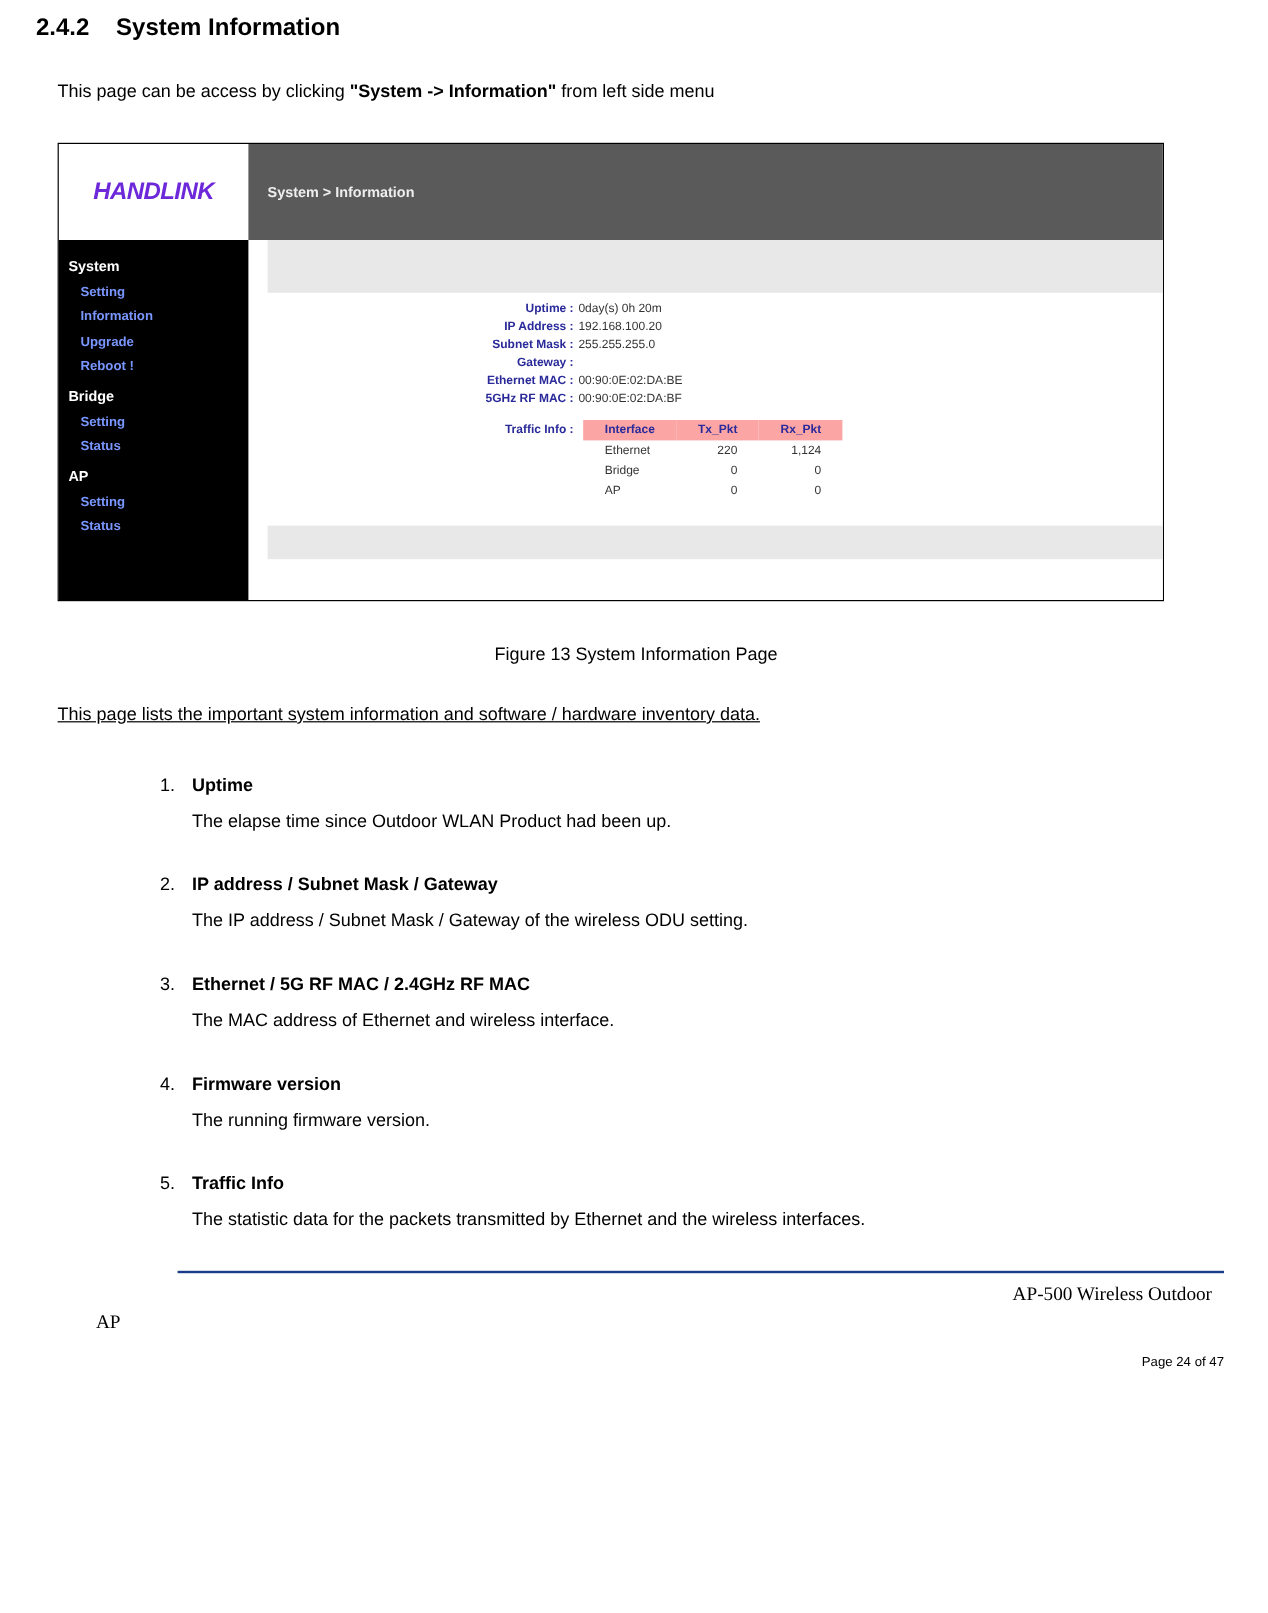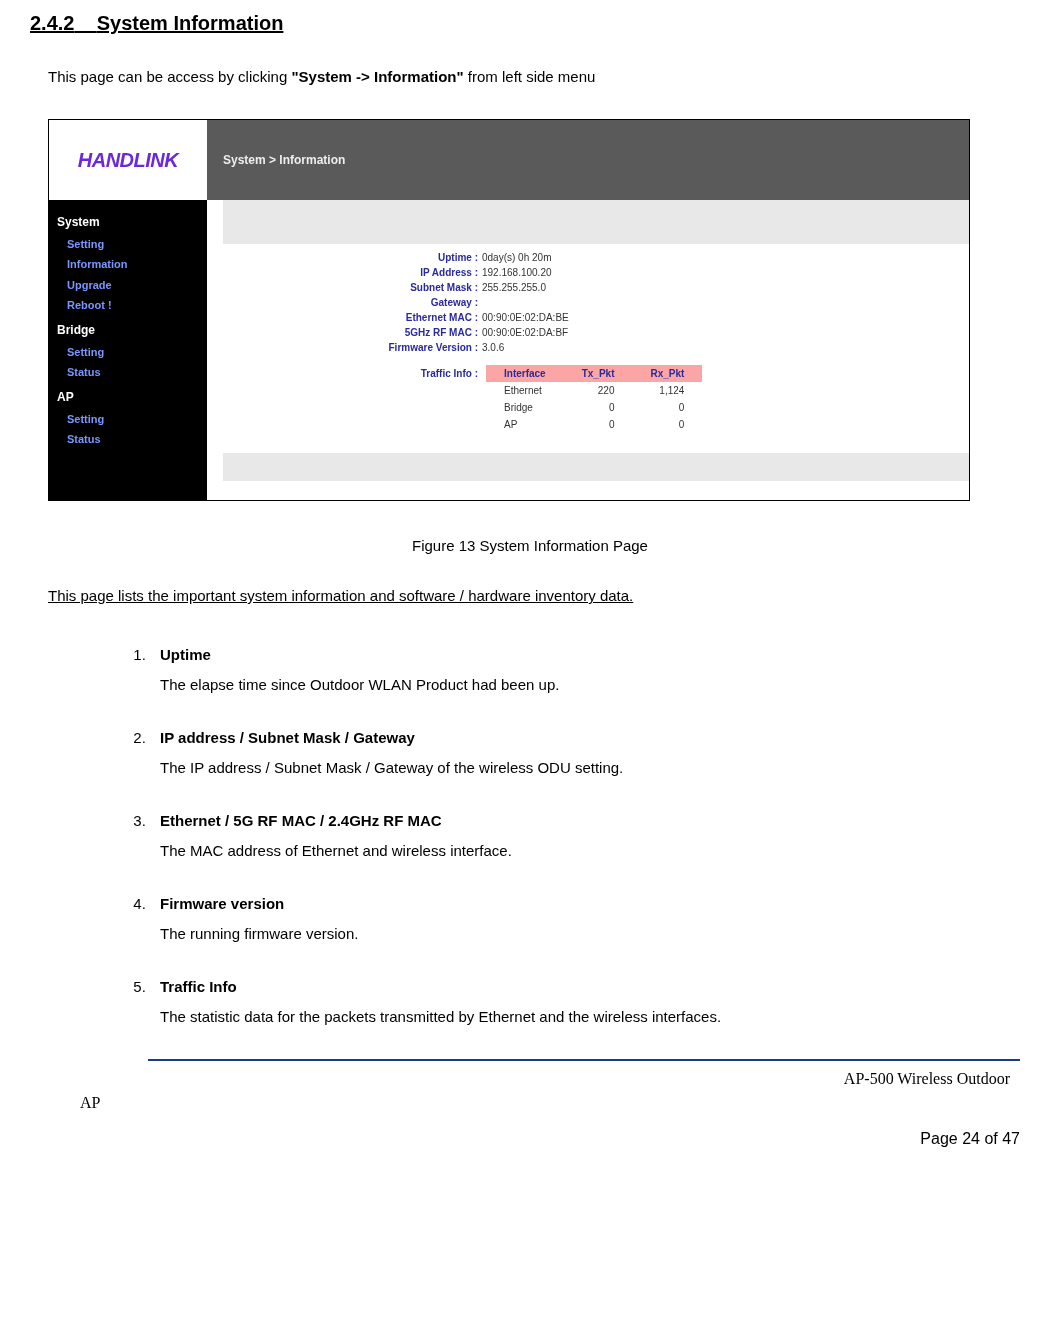--- a/index.html
+++ b/index.html
@@ -8,21 +8,20 @@
       padding: 0 30px 30px 30px;
       color: #000;
       font-size: 15px;
       line-height: 1.5;
       width: 1000px;
     }
     .section-heading {
       font-weight: bold;
       font-size: 20px;
       margin: 8px 0 28px 0;
-      text-decoration: underline;
     }
     .intro {
       margin-left: 18px;
       margin-bottom: 30px;
     }
     .intro .bold { font-weight: bold; }
     .screenshot {
       border: 1px solid #000;
       margin-left: 18px;
       width: 920px;
@@ -179,21 +178,21 @@
       display: flex;
       font-family: "Times New Roman", serif;
       font-size: 16px;
       margin-left: 50px;
       margin-right: 10px;
     }
     .footer-title { flex: 1; text-align: right; padding-right: 10px;}
     .footer-ap2 { width: 100%; padding-left:0; }
     .page-num {
       text-align: right;
-      font-size: 16px;
+      font-size: 11px;
       margin-right: 10px;
       margin-top: 12px;
       font-family: Arial, sans-serif;
     }
   </style>
 </head>
 <body>
 
 <div class="section-heading">
   <span>2.4.2</span>&nbsp;&nbsp;&nbsp;
@@ -242,24 +241,20 @@
             <span class="info-label">Gateway :</span>
             <span class="info-val"></span>
           </div>
         <div class="info-row">
             <span class="info-label">Ethernet MAC :</span>
             <span class="info-val">00:90:0E:02:DA:BE</span>
           </div>
         <div class="info-row">
             <span class="info-label">5GHz RF MAC :</span>
             <span class="info-val">00:90:0E:02:DA:BF</span>
-          </div>
-        <div class="info-row">
-            <span class="info-label">Firmware Version :</span>
-            <span class="info-val">3.0.6</span>
           </div>
       </div>
       <div class="traffic-wrap" style="margin-left:80px;">
         <span class="traffic-lbl" style="width:175px;">Traffic Info :</span>
         <table class="traffic-table" style="margin-left:4px;">
           <tbody>
               <tr>
             <th>Interface</th>
             <th>Tx_Pkt</th>
             <th>Rx_Pkt</th>

